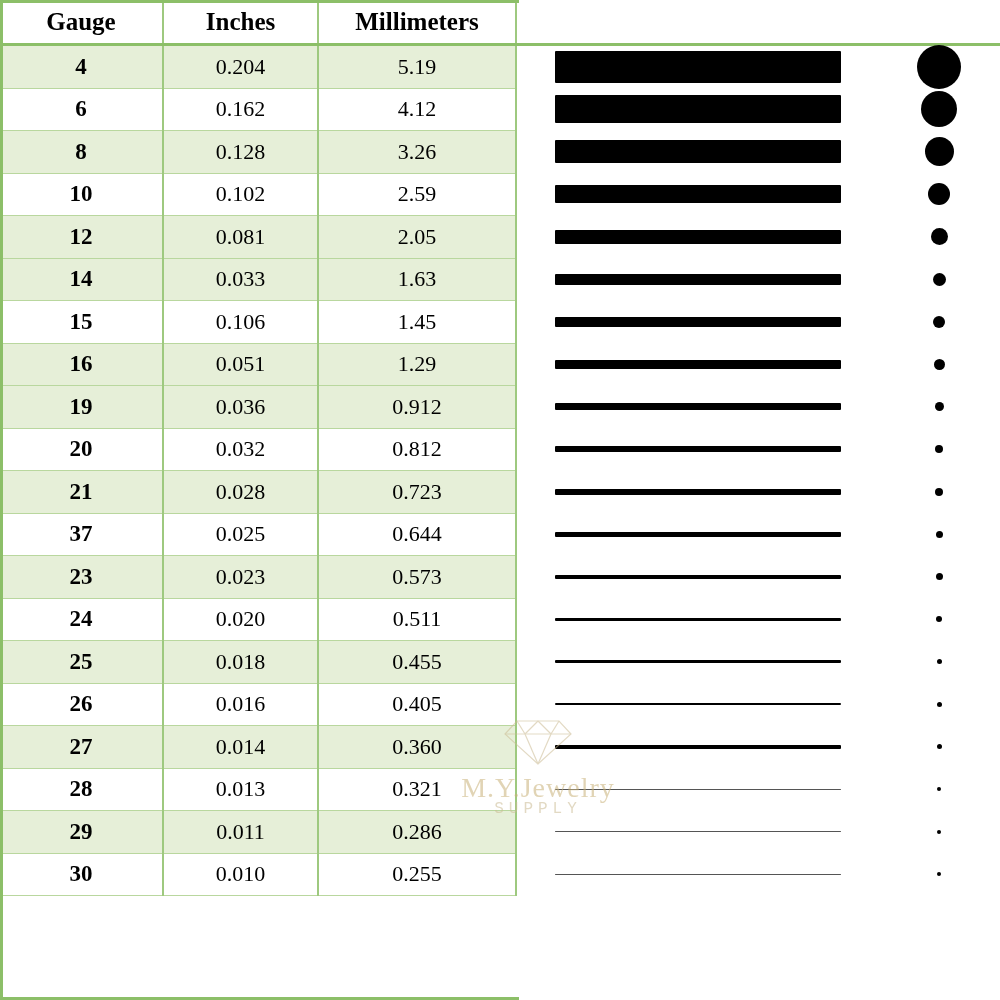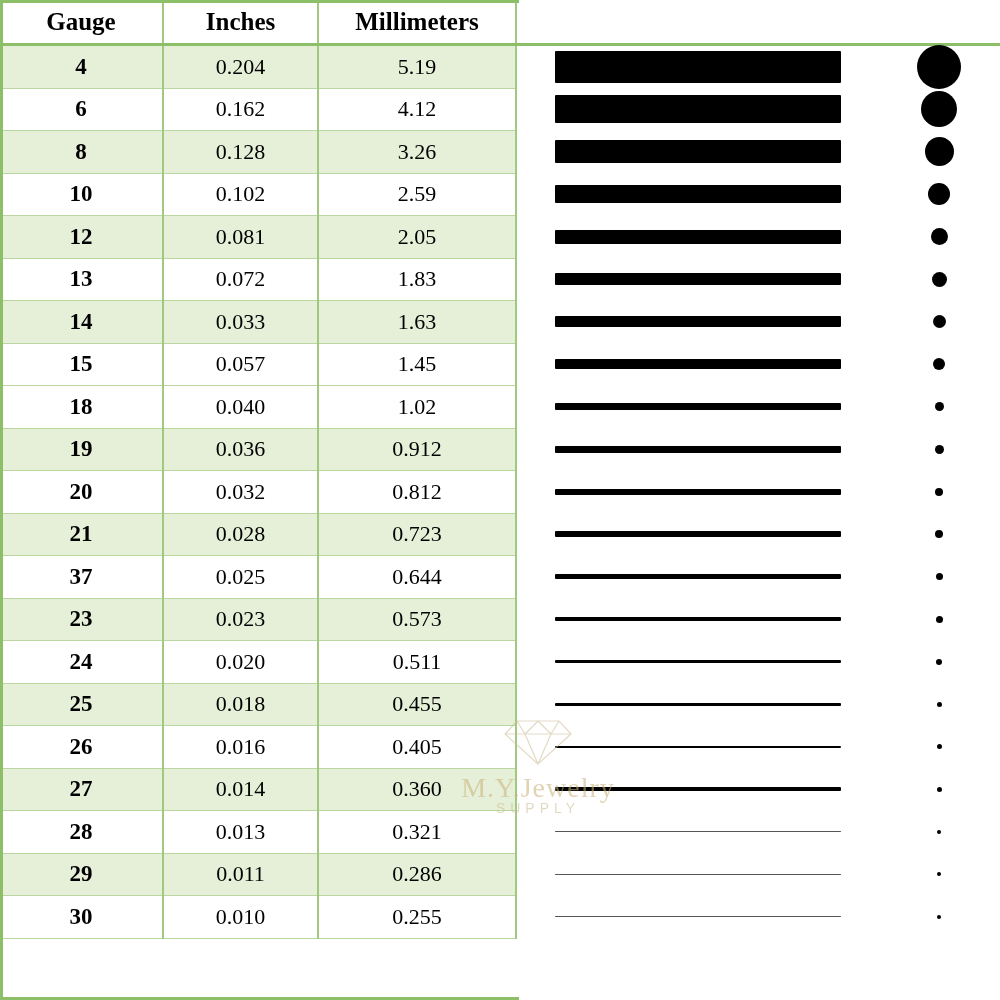--- a/index.html
+++ b/index.html
@@ -128,22 +128,22 @@
     text-align: center;
   }
   .watermark .wm-name {
     font-family: "Liberation Serif", serif;
     font-size: 28px;
     color: #c9b27a;
     letter-spacing: 1px;
     margin-top: 2px;
   }
   .watermark .wm-sub {
-    font-family: Liberation Sans, sans-serif;
-    font-size: 14px;
+    font-family: Liberation Mono, monospace;
+    font-size: 16px;
     color: #cbbb93;
     letter-spacing: 5px;
     margin-top: -4px;
   }
 </style>
 </head>
 <body>
 
 <table id="gauge-table">
   <colgroup>
@@ -230,77 +230,62 @@
           <div class="wire-wrap">
             <div class="wire-bar" style="width: 286px; height: 14px;"></div>
           </div>
         </td>
         <td class="dot-cell">
           <div class="dot-wrap">
             <div class="dot" style="width: 17px; height: 17px;"></div>
           </div>
         </td>
       </tr>
-      <tr class="plain">
-        <td class="gauge-cell">13</td>
-        <td>0.072</td>
-        <td>1.83</td>
-        <td class="wire-cell">
-          <div class="wire-wrap">
-            <div class="wire-bar" style="width: 286px; height: 12px;"></div>
-          </div>
-        </td>
-        <td class="dot-cell">
-          <div class="dot-wrap">
-            <div class="dot" style="width: 15px; height: 15px;"></div>
-          </div>
-        </td>
-      </tr>
       <tr class="alt">
         <td class="gauge-cell">14</td>
         <td>0.033</td>
         <td>1.63</td>
         <td class="wire-cell">
           <div class="wire-wrap">
             <div class="wire-bar" style="width: 286px; height: 11px;"></div>
           </div>
         </td>
         <td class="dot-cell">
           <div class="dot-wrap">
             <div class="dot" style="width: 13px; height: 13px;"></div>
           </div>
         </td>
       </tr>
       <tr class="plain">
         <td class="gauge-cell">15</td>
-        <td>0.057</td>
+        <td>0.106</td>
         <td>1.45</td>
         <td class="wire-cell">
           <div class="wire-wrap">
             <div class="wire-bar" style="width: 286px; height: 10px;"></div>
           </div>
         </td>
         <td class="dot-cell">
           <div class="dot-wrap">
             <div class="dot" style="width: 12px; height: 12px;"></div>
           </div>
         </td>
       </tr>
-      <tr class="plain">
-        <td class="gauge-cell">18</td>
-        <td>0.040</td>
-        <td>1.02</td>
-        <td class="wire-cell">
-          <div class="wire-wrap">
-            <div class="wire-bar" style="width: 286px; height: 7px;"></div>
-          </div>
-        </td>
-        <td class="dot-cell">
-          <div class="dot-wrap">
-            <div class="dot" style="width: 9px; height: 9px;"></div>
+      <tr class="alt">
+        <td class="gauge-cell">16</td>
+        <td>0.051</td>
+        <td>1.29</td>
+        <td class="wire-cell">
+          <div class="wire-wrap">
+            <div class="wire-bar" style="width: 286px; height: 9px;"></div>
+          </div>
+        </td>
+        <td class="dot-cell">
+          <div class="dot-wrap">
+            <div class="dot" style="width: 11px; height: 11px;"></div>
           </div>
         </td>
       </tr>
       <tr class="alt">
         <td class="gauge-cell">19</td>
         <td>0.036</td>
         <td>0.912</td>
         <td class="wire-cell">
           <div class="wire-wrap">
             <div class="wire-bar" style="width: 286px; height: 7px;"></div>

